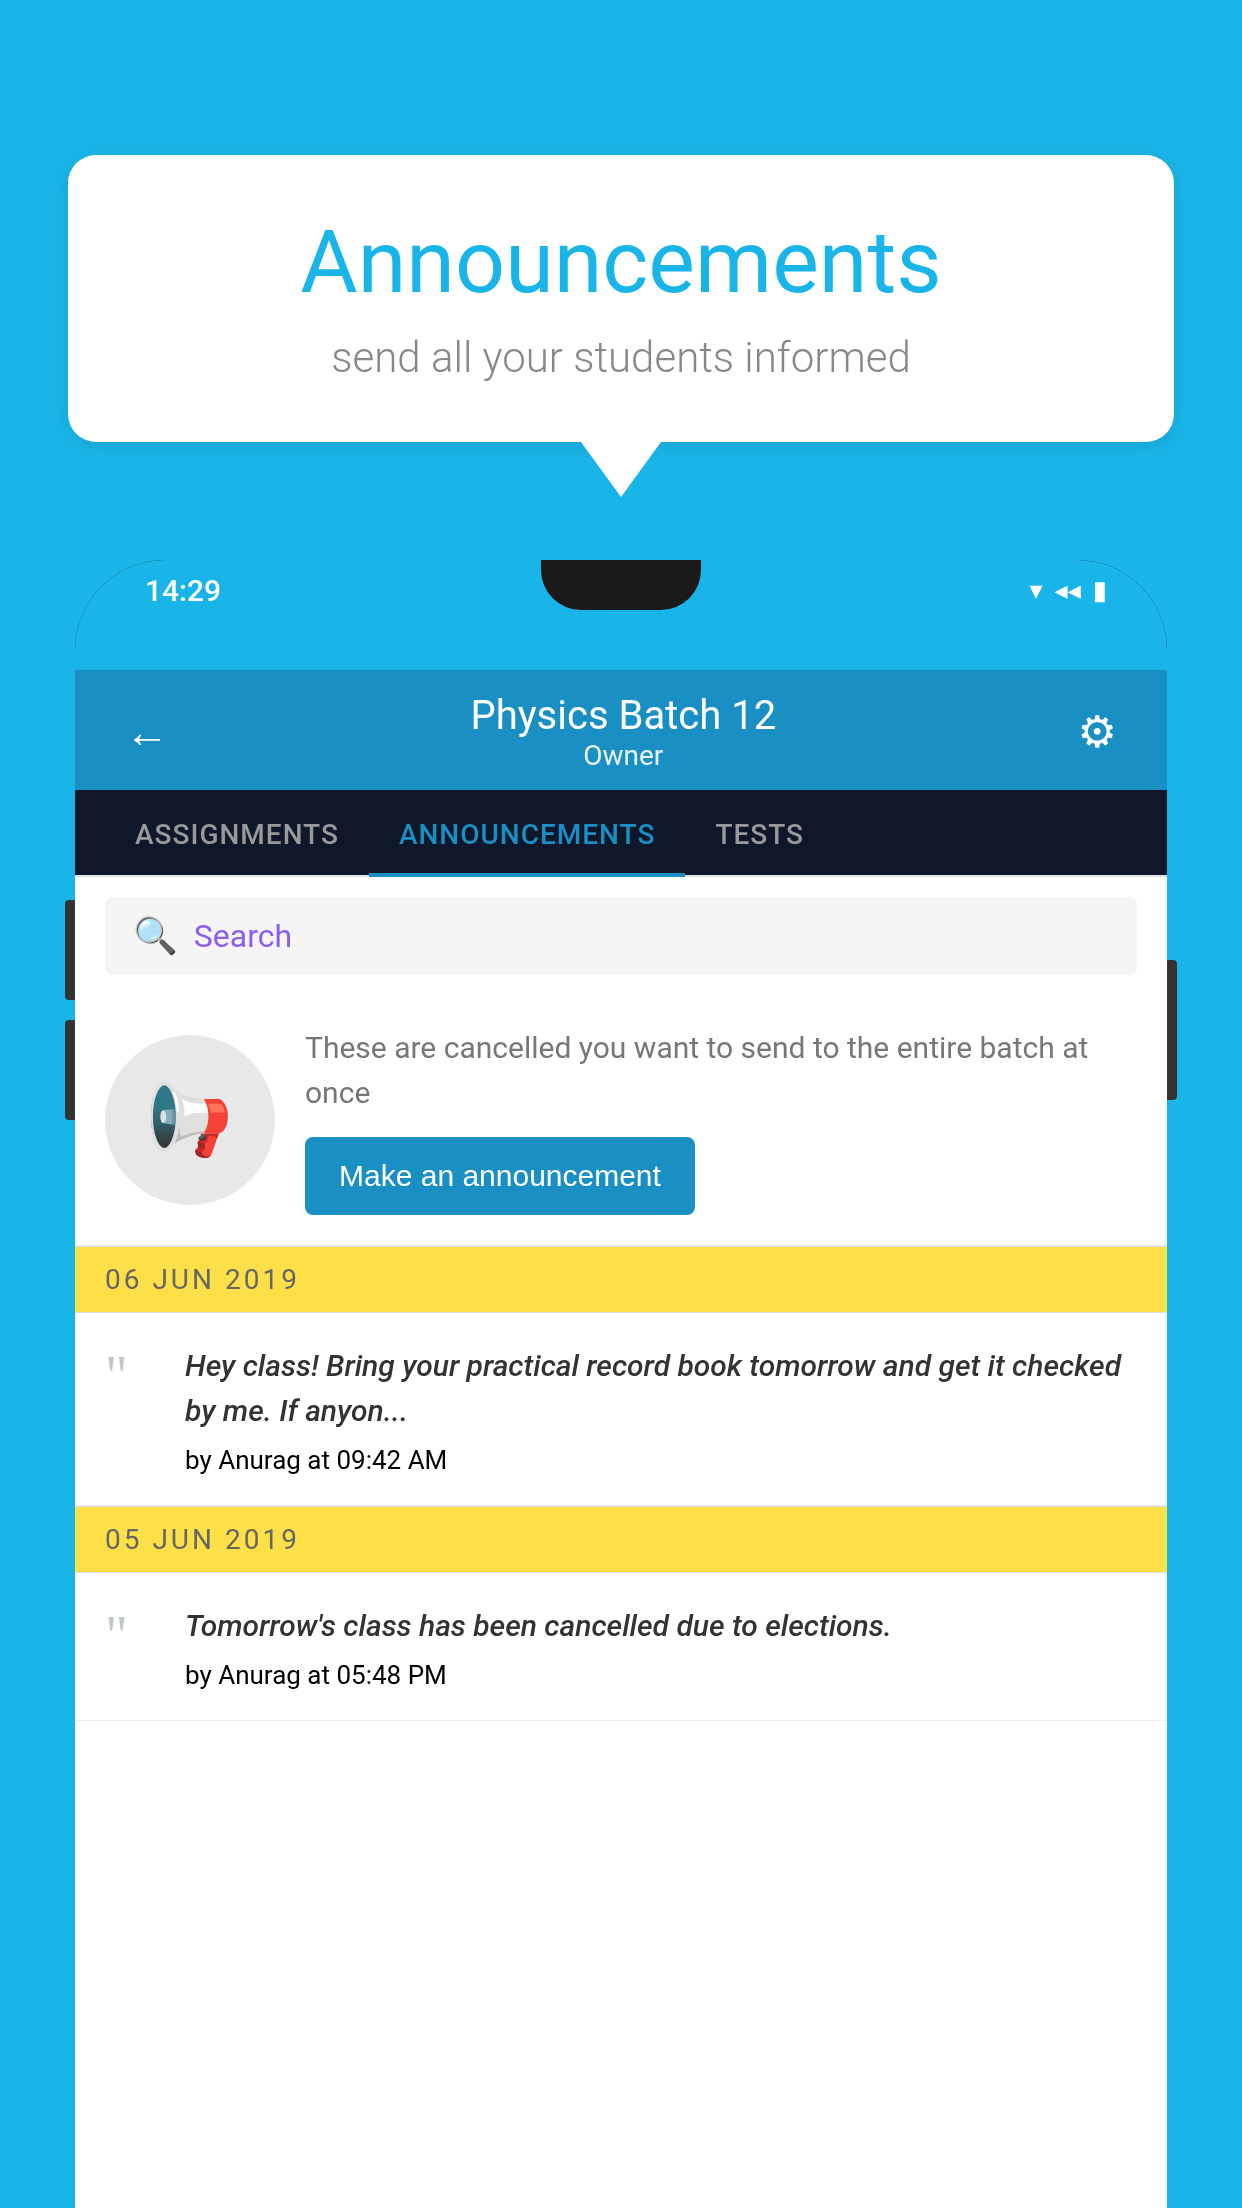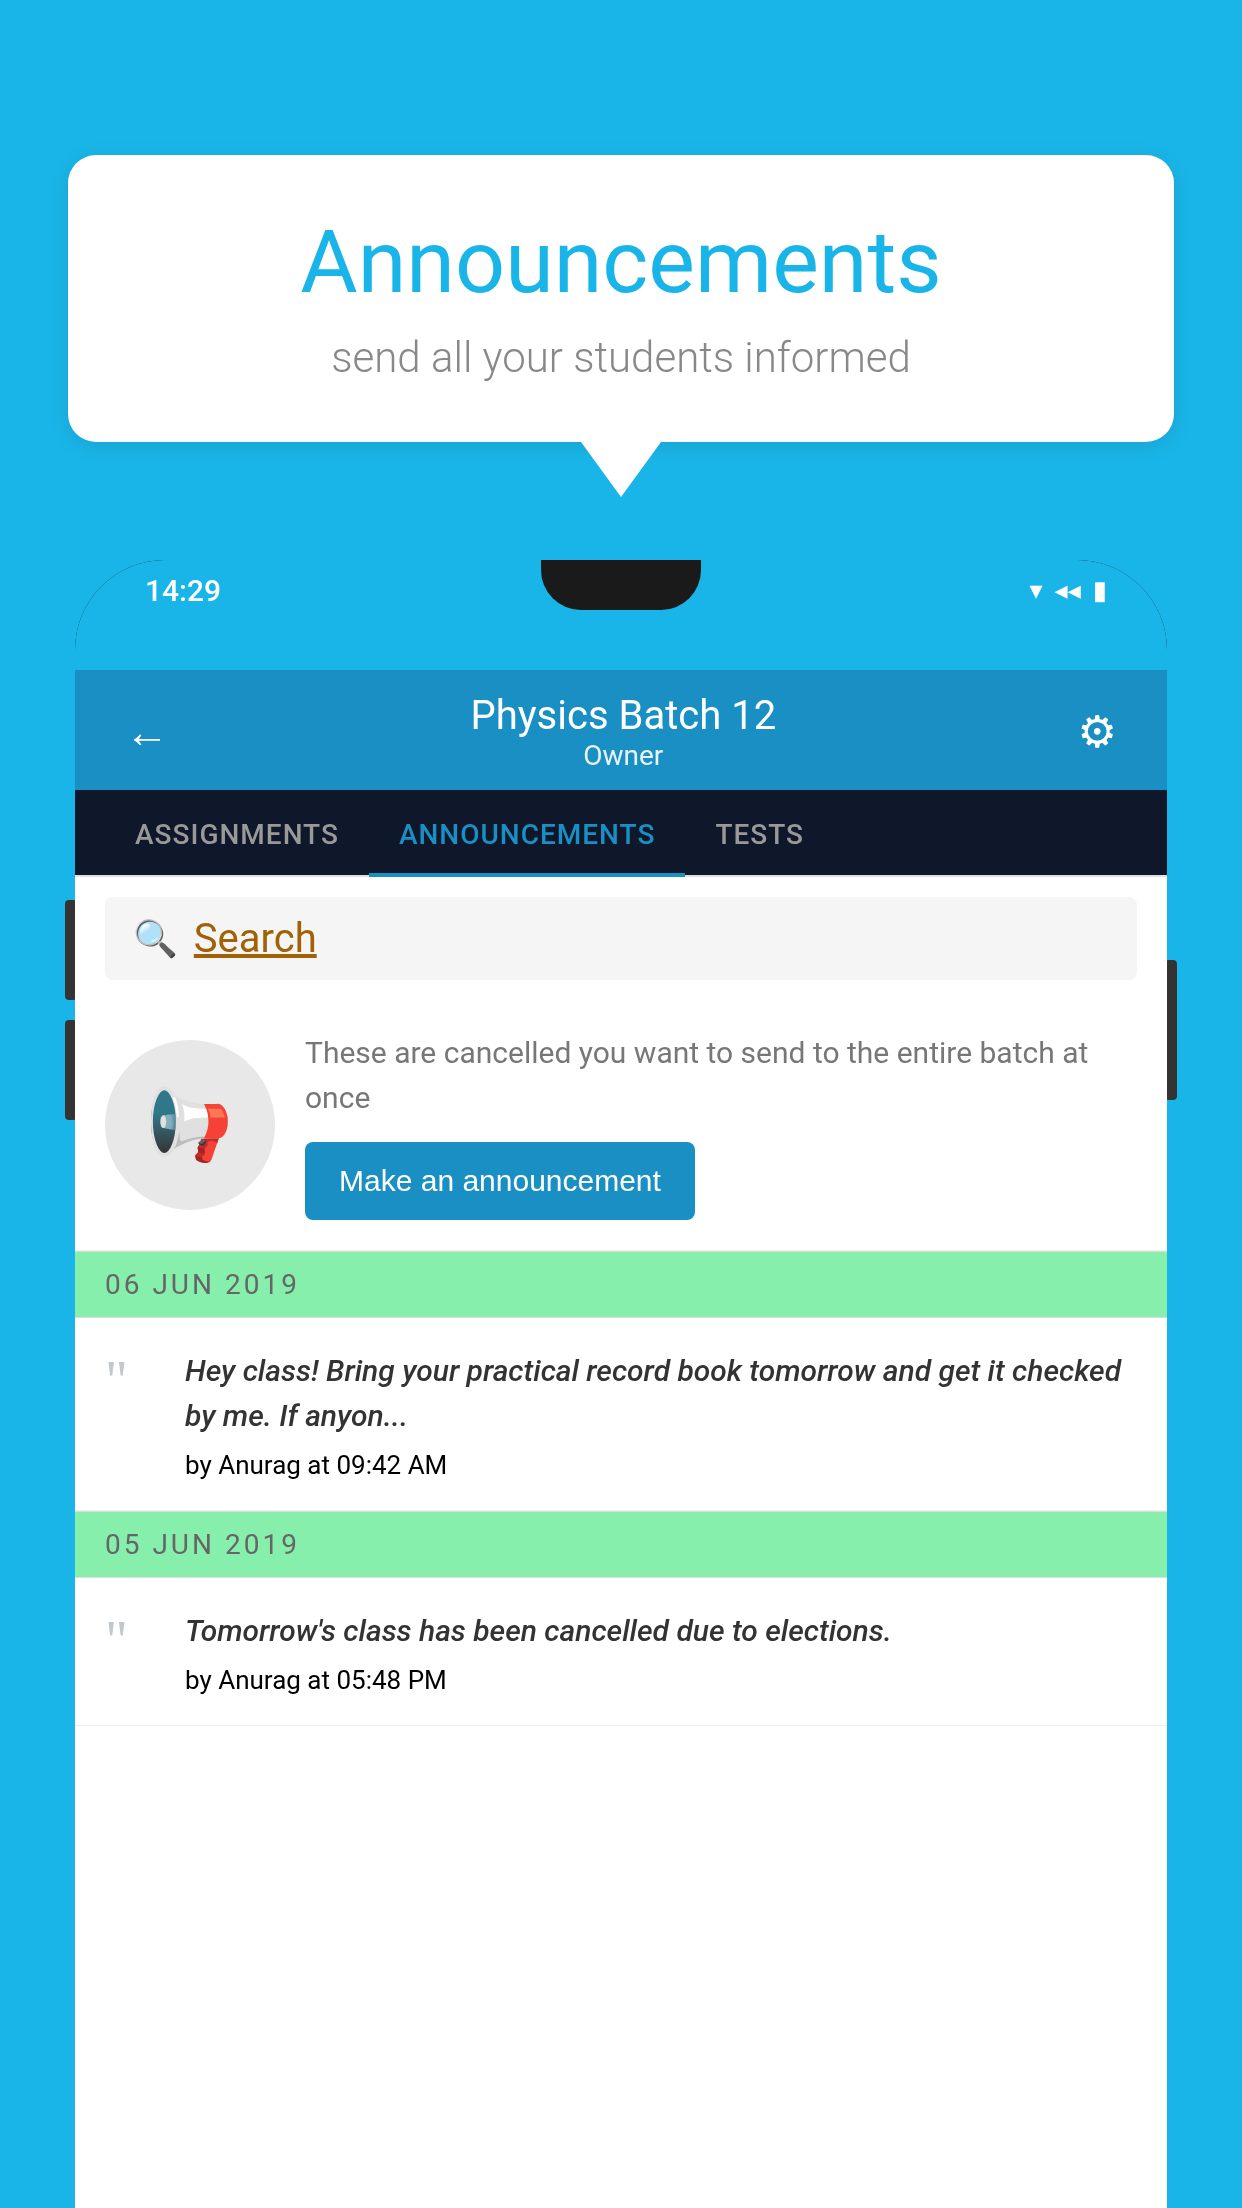--- a/index.html
+++ b/index.html
@@ -195,23 +195,22 @@
       padding: 18px 28px;
       gap: 16px;
     }
 
     .search-icon-svg {
       color: #999;
       font-size: 36px;
     }
 
     .search-text {
-      color: #a16207;
-      font-size: 40px;
-      text-decoration: underline;
+      color: #8b5cf6;
+      font-size: 32px;
     }
 
     
     .announcement-cta {
       display: flex;
       align-items: center;
       padding: 30px 30px;
       gap: 30px;
       background: white;
       border-bottom: 1px solid #eee;
@@ -251,21 +250,21 @@
       border: none;
       border-radius: 8px;
       padding: 22px 34px;
       font-size: 30px;
       cursor: pointer;
       font-weight: 400;
     }
 
     
     .date-divider {
-      background: #86efac;
+      background: #fde047;
       padding: 16px 30px;
       font-size: 28px;
       color: #666;
       letter-spacing: 3px;
       font-weight: 400;
       border-bottom: 1px solid #ddd;
       border-top: 1px solid #ddd;
     }
 
     

